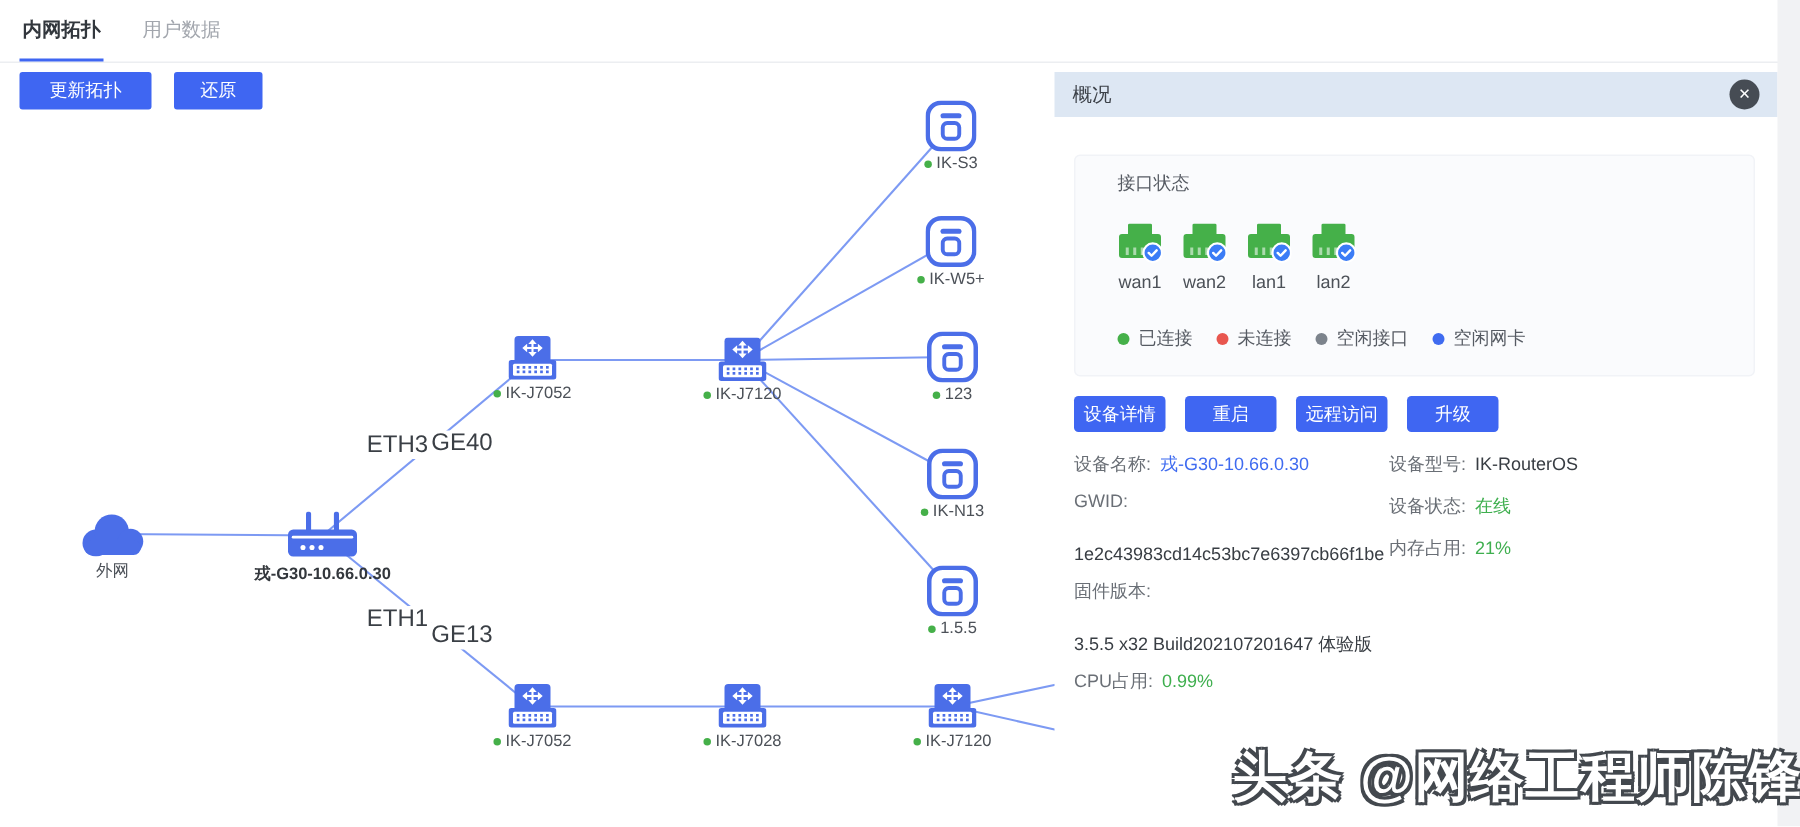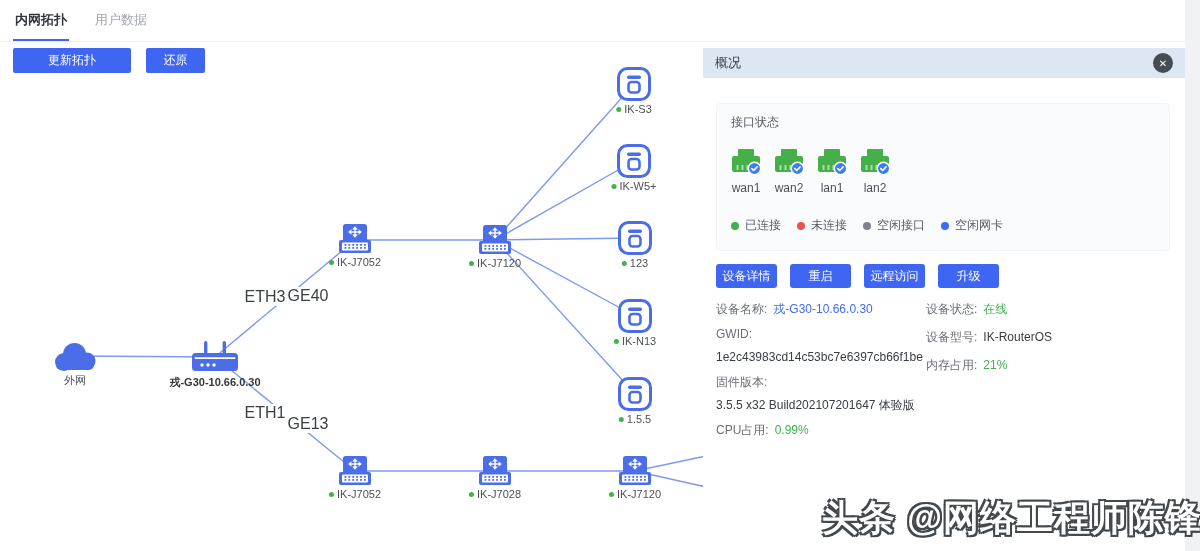--- a/index.html
+++ b/index.html
@@ -15,21 +15,21 @@
     align-items:stretch; padding-left:13px; gap:24px; z-index:5; }
   .tab { font-size:13px; color:#a2a6ad; display:flex; align-items:center;
     cursor:pointer; border-bottom:2px solid transparent; padding:0 2px; }
   .tab.active { color:#32373d; font-weight:bold; border-bottom-color:#3f66f2; }
 
   
   .top-actions { position:absolute; top:48px; left:13px; display:flex; gap:15px; z-index:2; }
   .btn { background:#3f66f2; color:#fff; font-size:12px; border:none; border-radius:2px;
     height:25px; display:flex; align-items:center; justify-content:center;
     cursor:pointer; font-family:inherit; }
-  .btn-update { width:118px; } .btn-restore { width:59px; }
+  .btn-update { width:88px; } .btn-restore { width:59px; }
 
   
   #edges-svg { position:absolute; left:0; top:0; z-index:0; }
   .edge { stroke:#7d9af3; stroke-width:1.4; }
   .node { position:absolute; transform:translate(-50%,-50%); z-index:1; cursor:pointer;border-radius:12px; }
   .node svg { display:block; }
   .node-label { position:absolute; top:100%; left:50%; transform:translateX(-50%);
     margin-top:2px; font-size:11px; color:#4c5158; white-space:nowrap;
     display:flex; align-items:center; gap:3px; }
   .node-label.bold { font-weight:bold; color:#33373c; }
@@ -41,40 +41,40 @@
   .panel { position:absolute; left:703px; top:42px; width:482px; height:509px;
     background:#fff; z-index:3; }
   .panel-header { height:30px; margin-top:6px; background:#dde7f3; display:flex;
     align-items:center; padding:0 12px; }
   .panel-title { font-size:13px; color:#3c4148; }
   .close-btn { margin-left:auto; width:20px; height:20px; border-radius:50%;
     background:#464c54; color:#fff; font-size:10px; display:flex; align-items:center;
     justify-content:center; cursor:pointer; border:none; font-family:inherit; }
 
   .panel-card { margin:25px 15px 0 13px; background:#fafbfd; border:1px solid #f1f3f7;
-    border-radius:4px; padding:10px 14px 16px; }
+    border-radius:4px; padding:10px 28px 16px; }
   .card-title { font-size:12px; color:#565b63; }
   .ports { display:flex; gap:13px; margin-top:18px; }
   .port { width:30px; display:flex; flex-direction:column; align-items:center; }
   .port-name { margin-top:5px; font-size:12px; color:#4c5158; }
   .legend { display:flex; gap:16px; margin-top:22px; align-items:center;text-align:right; }
   .legend-item { display:flex; align-items:center; gap:6px; font-size:12px; color:#565b63; }
   .legend-dot { width:8px; height:8px; border-radius:50%; }
 
   .panel-actions { display:flex; gap:13px; margin:13px 15px 0 13px; }
   .action-btn { width:61px; height:24px; font-size:12px; border-radius:3px; }
 
   .panel-info { display:flex; margin:13px 15px 0 13px; font-size:12px; }
   .info-col-left { width:210px; }
   .info-col-right { flex:1; }
   .info-row { margin-bottom:8px; line-height:17px; }
   .info-col-right .info-row { margin-bottom:11px; }
   .info-label { color:#6a6f76; }
   .info-value { color:#383d43; margin-left:6px; white-space:nowrap; }
-  .info-row.block .info-value { margin-left:0; display:block; margin-top:6px; }
+  .info-row.block .info-value { margin-left:0; display:block; margin-top:18px; }
   .info-value.link { cursor:pointer; }
 
   .right-strip { position:absolute; left:1185px; top:0; width:15px; height:551px;
     background:#f1f2f4; z-index:6; }
 
   .watermark { position:absolute; right:-2px; bottom:8px; z-index:9; font-size:36px;
     font-weight:bold; color:#fff; white-space:nowrap; letter-spacing:1px;
     text-shadow:-2px -2px 0 #43484e, 2px -2px 0 #43484e, -2px 2px 0 #43484e,
       2px 2px 0 #43484e, 0 2px 0 #43484e, 2px 0 0 #43484e; }
 </style>
@@ -434,22 +434,22 @@
   </div>
 
   <div class="panel-info">
     <div class="info-col-left" id="info-left">
         <div class="info-row inline"><span class="info-label">设备名称:</span><span class="info-value link" style="color: rgb(63, 107, 240);">戎-G30-10.66.0.30</span></div>
         <div class="info-row block"><span class="info-label">GWID:</span><span class="info-value">1e2c43983cd14c53bc7e6397cb66f1be</span></div>
         <div class="info-row block"><span class="info-label">固件版本:</span><span class="info-value">3.5.5 x32 Build202107201647 体验版</span></div>
         <div class="info-row inline"><span class="info-label">CPU占用:</span><span class="info-value" style="color: rgb(63, 175, 79);">0.99%</span></div>
       </div>
     <div class="info-col-right" id="info-right">
+        <div class="info-row inline"><span class="info-label">设备型号:</span><span class="info-value">IK-RouterOS</span></div>
         <div class="info-row inline"><span class="info-label">设备状态:</span><span class="info-value" style="color: rgb(63, 175, 79);">在线</span></div>
-        <div class="info-row inline"><span class="info-label">设备型号:</span><span class="info-value">IK-RouterOS</span></div>
         <div class="info-row inline"><span class="info-label">内存占用:</span><span class="info-value" style="color: rgb(63, 175, 79);">21%</span></div>
       </div>
   </div>
 </div>
 
 <div class="right-strip"></div>
 
 <div class="watermark">头条 @网络工程师陈锋</div>
 
 </body></html>

